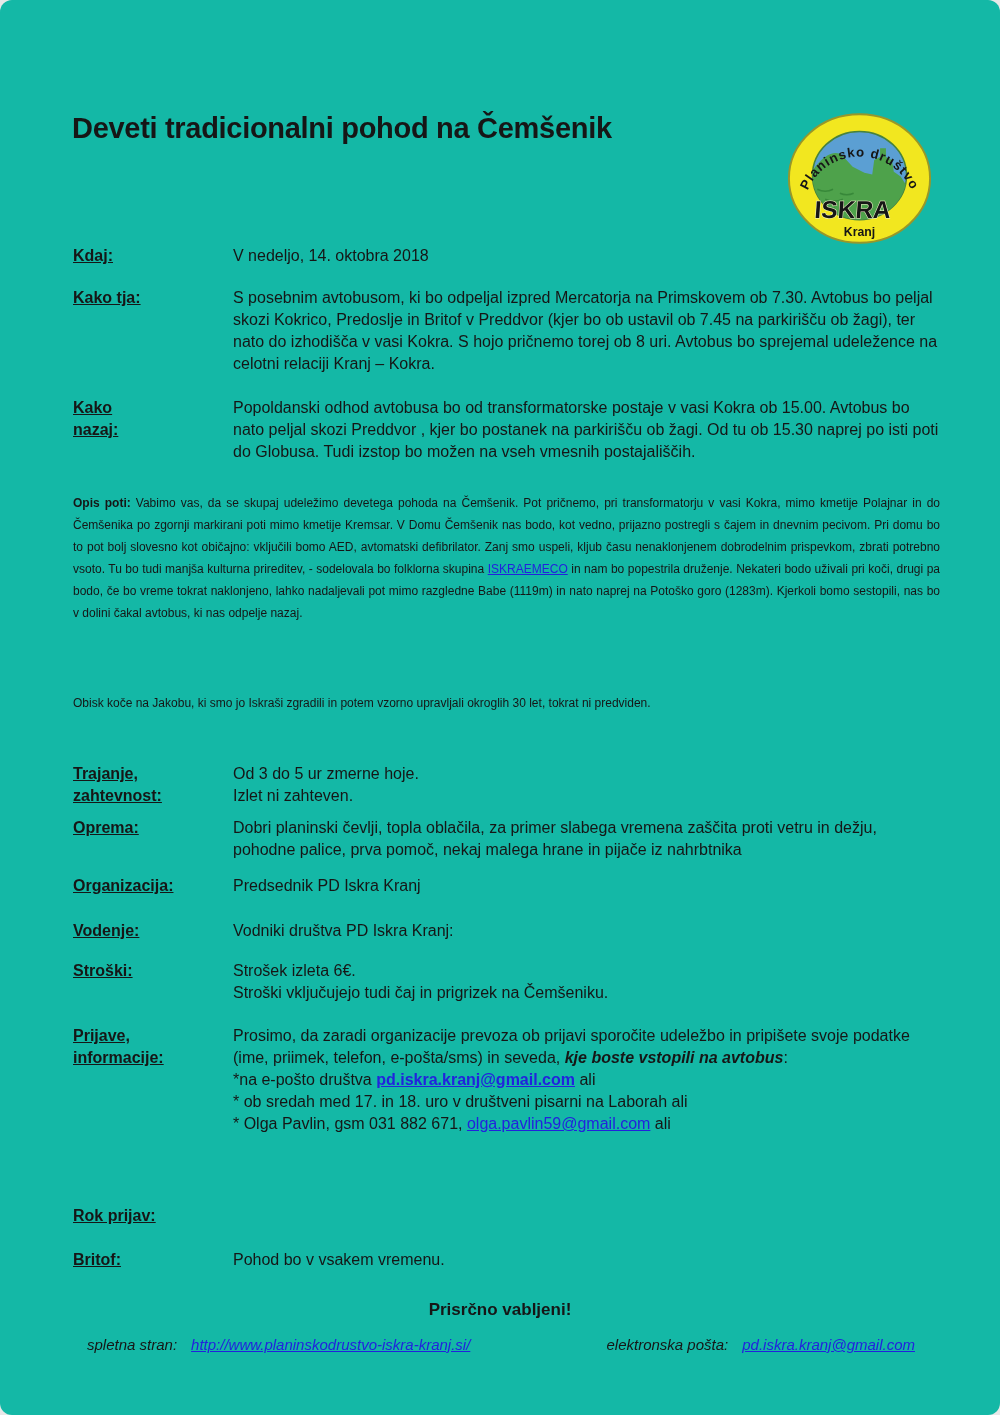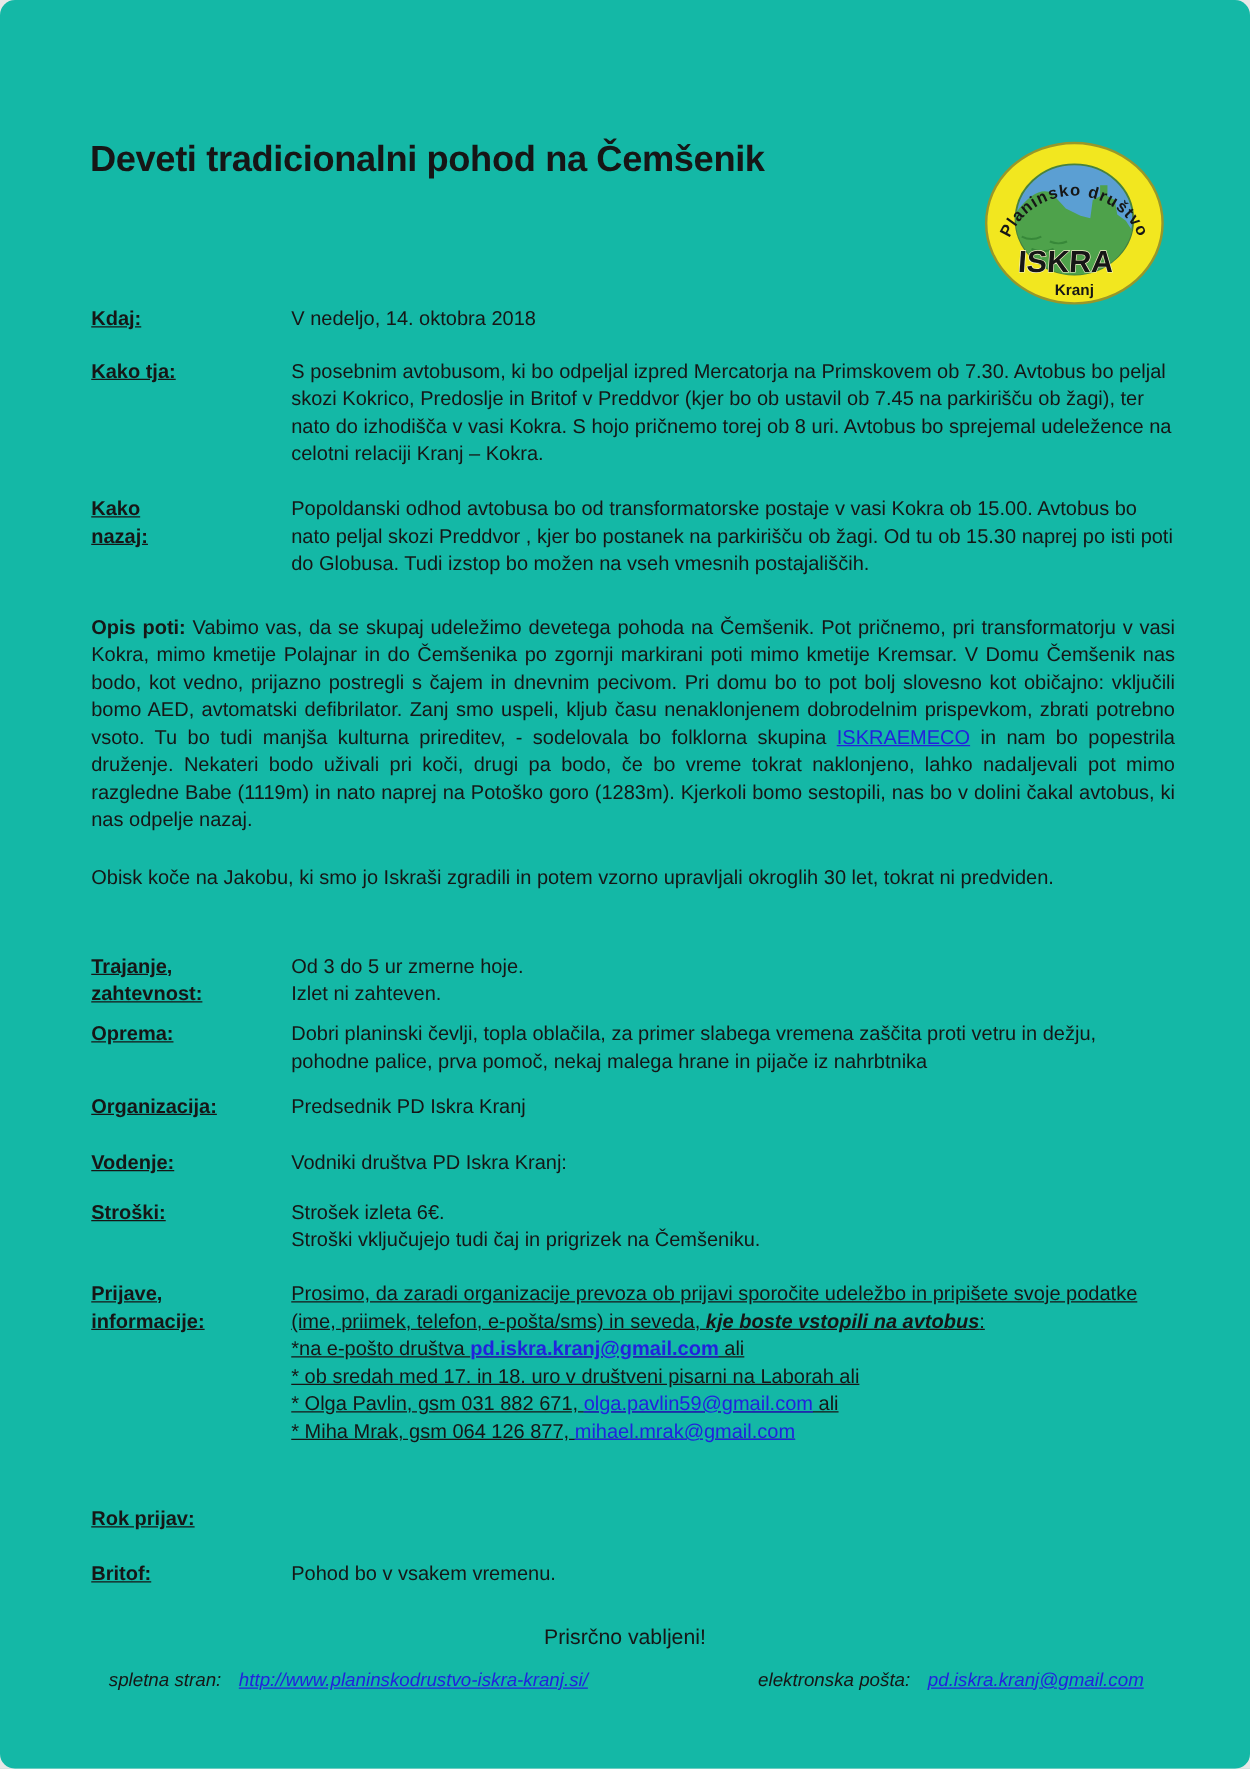--- a/index.html
+++ b/index.html
@@ -20,40 +20,40 @@
   }
   .logo{position:absolute;left:786px;top:112px;width:147px;height:135px;}
   .row{
     position:absolute;left:73px;width:867px;
     display:grid;grid-template-columns:160px 1fr;
     font-size:16px;line-height:22px;
   }
   .row .lbl{font-weight:bold;text-decoration:underline;}
   .para{
     position:absolute;left:73px;width:867px;
-    font-size:16px;line-height:22px;margin:0;
+    font-size:12px;line-height:22px;margin:0;
   }
   .justify{text-align:justify;}
   .lbl-inline{font-weight:bold;}
   a.link{color:#2222dd;text-decoration:underline;cursor:pointer;}
   a.link.bold{font-weight:bold;}
   .bi{font-weight:bold;font-style:italic;}
   .closing{
     position:absolute;left:0;top:1300px;width:1000px;
-    text-align:center;font-size:17px;font-weight:normal;
+    text-align:center;font-size:17px;font-weight:bold;
   }
   .footer{
     position:absolute;left:0;top:1336px;width:1000px;
     box-sizing:border-box;padding:0 85px 0 87px;
     display:flex;justify-content:space-between;
     font-size:15px;font-style:italic;
   }
   .footer .grp{white-space:nowrap;}
   .footer .flbl{margin-right:14px;}
-  .narrow{width:707px;text-decoration:underline;}
+  .narrow{width:707px;}
 </style>
 </head>
 <body>
 
 <div class="page">
 
   <h1 class="title">Deveti tradicionalni pohod na Čemšenik</h1>
 
   <div class="logo">
     <svg viewBox="0 0 150 136" width="147" height="135">
@@ -134,21 +134,20 @@
   <div class="row" style="top:1025px">
     <div class="lbl">
       <div>Prijave,</div>
       <div>informacije:</div>
     </div>
     <div class="narrow">
       <div><span>Prosimo, da zaradi organizacije prevoza ob prijavi sporočite udeležbo in pripišete svoje podatke (ime, priimek, telefon, e-pošta/sms) in seveda, </span><span class="bi">kje boste vstopili na avtobus</span><span>:</span></div>
       <div><span>*na e-pošto društva </span><a class="link bold">pd.iskra.kranj@gmail.com</a><span> ali</span></div>
       <div>* ob sredah med 17. in 18. uro v društveni pisarni na Laborah ali</div>
       <div><span>* Olga Pavlin, gsm 031 882 671,  </span><a class="link">olga.pavlin59@gmail.com</a><span> ali</span></div>
-      <div><span>* Miha Mrak, gsm   064 126 877,  </span><a class="link">mihael.mrak@gmail.com</a></div>
     </div>
   </div>
 
   <div class="row" style="top:1205px">
     <div class="lbl">Rok prijav:</div>
   </div>
 
   <div class="row" style="top:1249px">
     <div class="lbl">Britof:</div>
     <div>Pohod bo v vsakem vremenu.</div>

